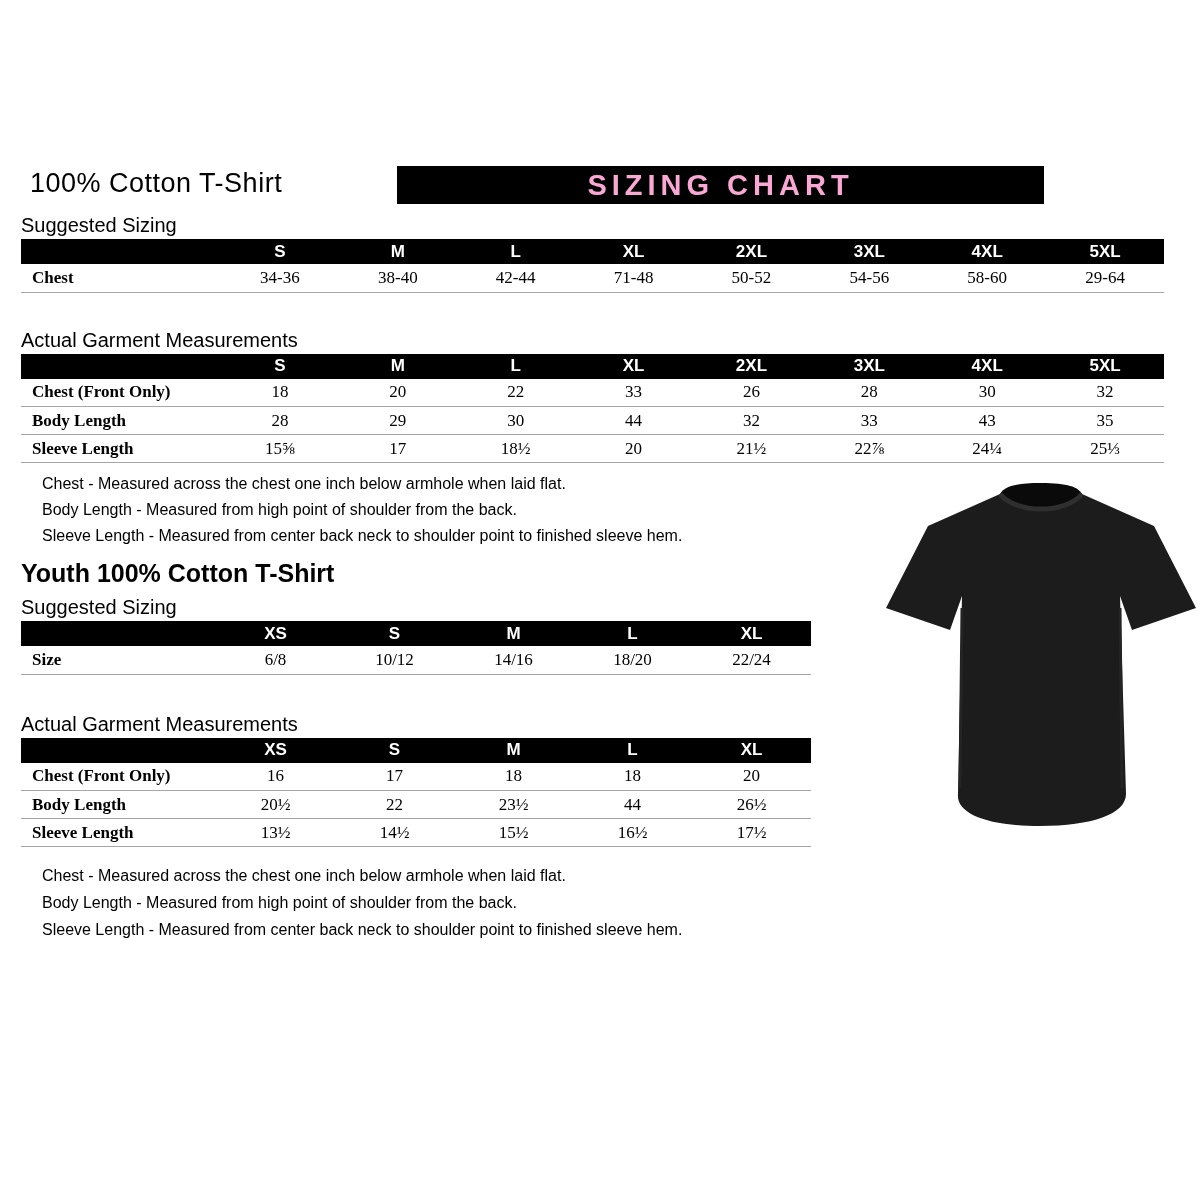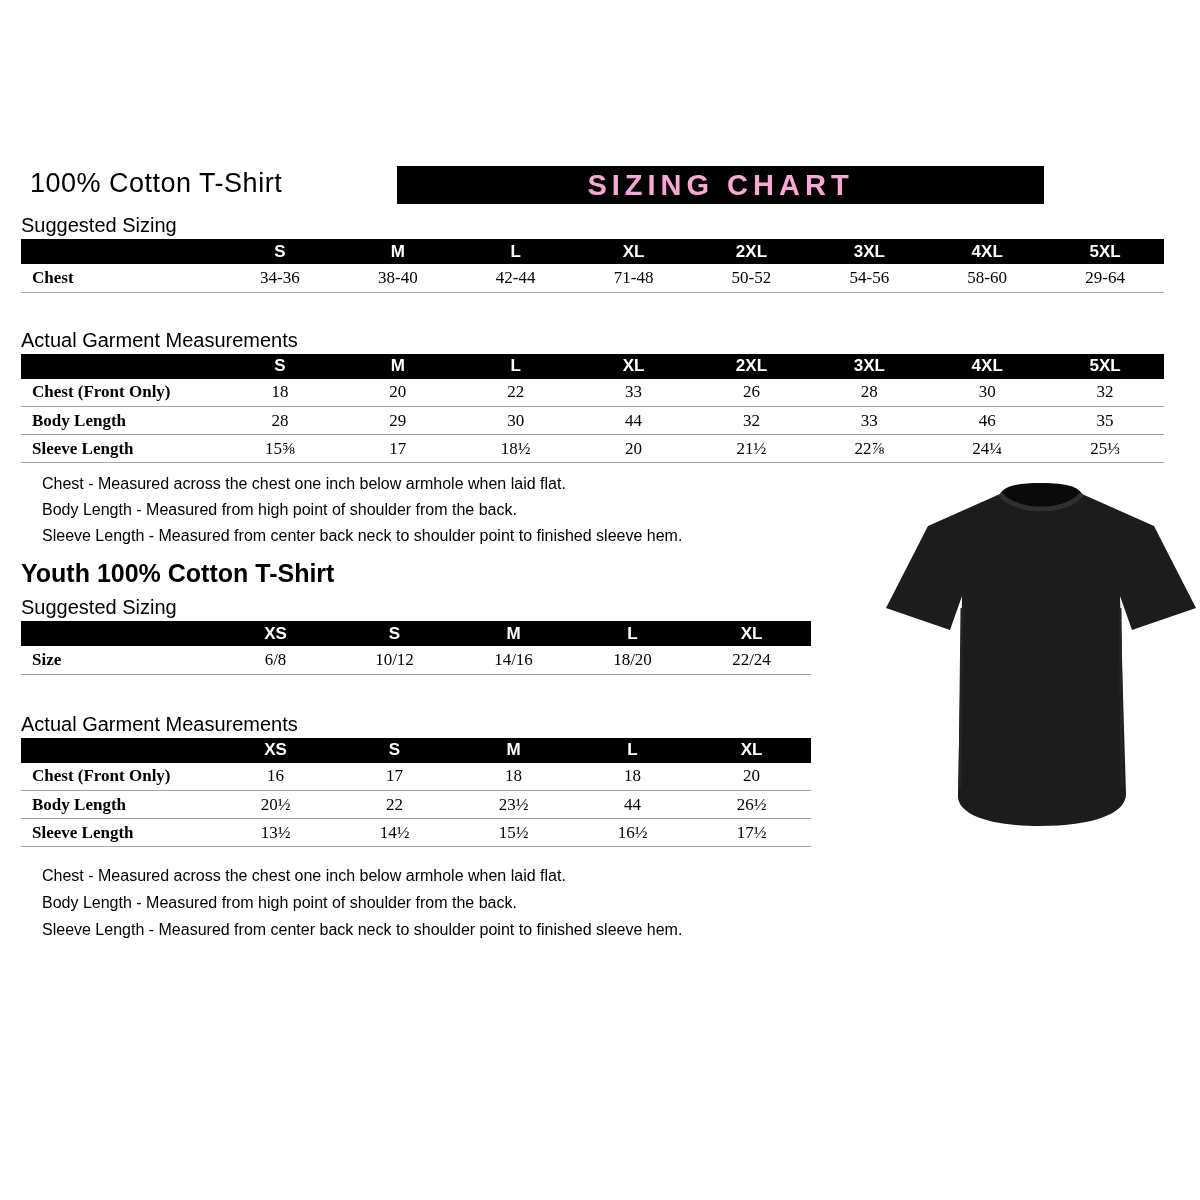--- a/index.html
+++ b/index.html
@@ -146,21 +146,21 @@
         <td>32</td>
       </tr>
       <tr>
         <td class="lbl">Body Length</td>
         <td>28</td>
         <td>29</td>
         <td>30</td>
         <td>44</td>
         <td>32</td>
         <td>33</td>
-        <td>46</td>
+        <td>43</td>
         <td>35</td>
       </tr>
       <tr>
         <td class="lbl">Sleeve Length</td>
         <td>15⅝</td>
         <td>17</td>
         <td>18½</td>
         <td>20</td>
         <td>21½</td>
         <td>22⅞</td>

